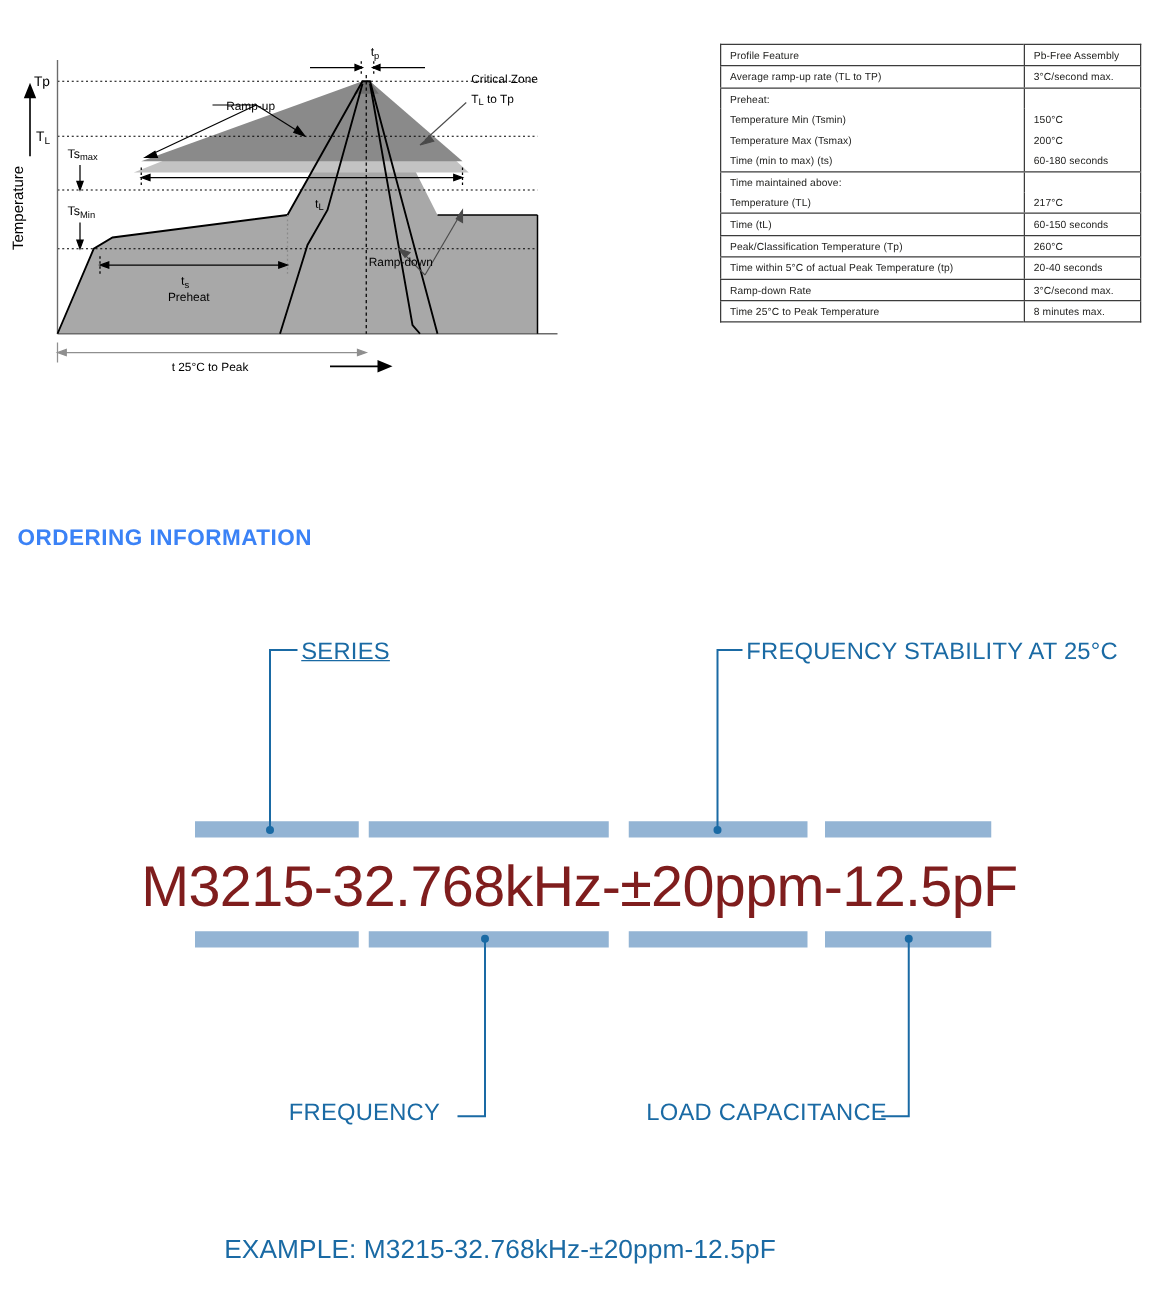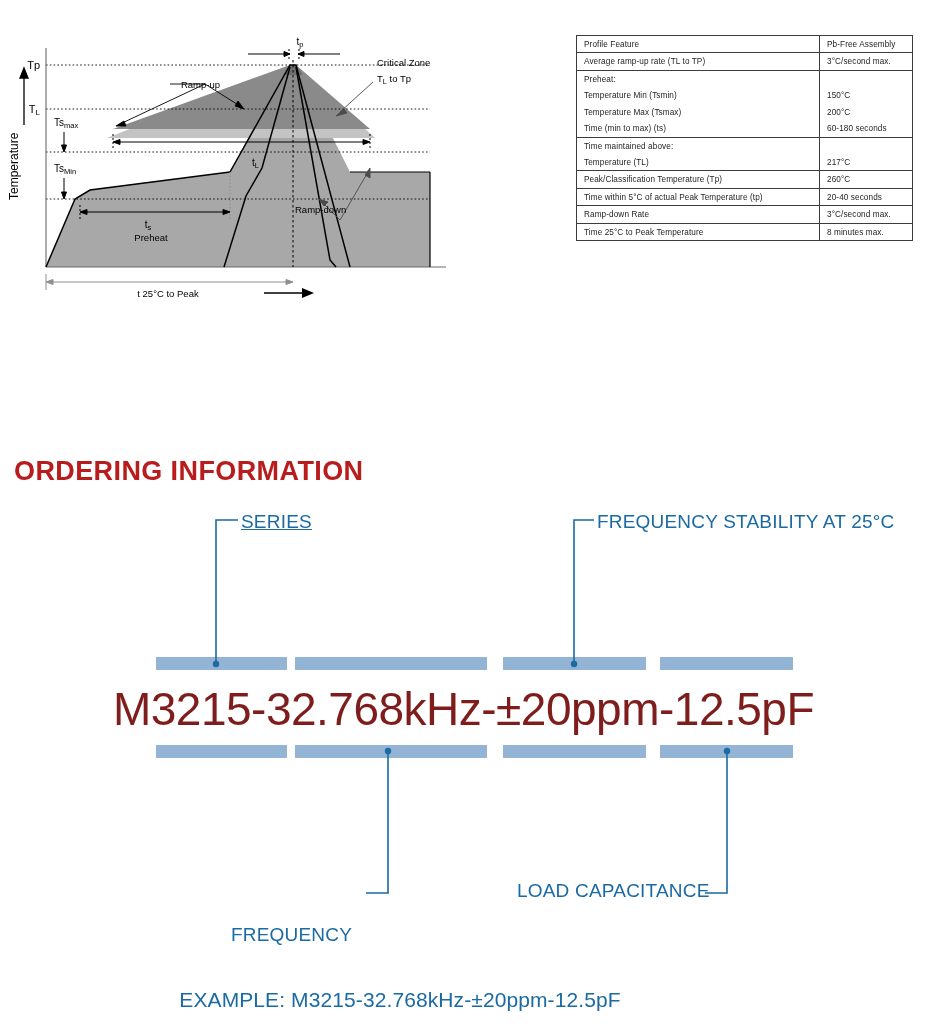--- a/index.html
+++ b/index.html
@@ -47,46 +47,45 @@
   #profile-table td.col-feature { width: 228px; margin-left: 26px; }
   #profile-table td.col-value   { border-left: 1px solid #3c3c3c; }
   #profile-table tr.rule-bottom td { border-bottom: 1px solid #3c3c3c; }
   #profile-table tr.no-rule td { border-bottom: 0; }
 
   
   #ordering-heading {
     position: absolute;
     left: 14px;
     top: 420px;
-    font-size: 27px;
+    font-size: 18px;
     font-weight: bold;
     letter-spacing: .4px;
-    color: #b91c1c;
-    margin-top: 36px;
+    color: #3b82f6;
   }
 
   #ordering-diagram {
     position: absolute;
     left: 0;
     top: 490px;
     width: 927px;
     height: 440px;
   }
   #ordering-diagram svg { display: block; }
 
   .callout-label {
     position: absolute;
     font-size: 19px;
     color: #1a6aa4;
     letter-spacing: .2px;
     white-space: nowrap;
   }
   #label-series            { left: 241px; top: 511px; text-decoration: underline; }
   #label-frequency-stability { left: 597px; top: 511px; }
-  #label-frequency         { left: 231px; top: 880px; margin-top: 44px; }
+  #label-frequency         { left: 231px; top: 880px; }
   #label-load-capacitance  { left: 517px; top: 880px; }
 
   #part-number {
     position: absolute;
     left: 0;
     top: 682px;
     width: 927px;
     text-align: center;
     font-size: 46px;
     color: #7f1d1d;
@@ -264,20 +263,24 @@
     </tr>
     <tr class="no-rule">
       <td class="col-feature">Time maintained above:</td>
       <td class="col-value"></td>
     </tr>
     <tr class="rule-bottom">
       <td class="col-feature">Temperature (TL)</td>
       <td class="col-value">217°C</td>
     </tr>
     <tr class="rule-bottom">
+      <td class="col-feature">Time (tL)</td>
+      <td class="col-value">60-150 seconds</td>
+    </tr>
+    <tr class="rule-bottom">
       <td class="col-feature">Peak/Classification Temperature (Tp)</td>
       <td class="col-value">260°C</td>
     </tr>
     <tr class="rule-bottom">
       <td class="col-feature">Time within 5°C of actual Peak Temperature (tp)</td>
       <td class="col-value">20-40 seconds</td>
     </tr>
     <tr class="rule-bottom">
       <td class="col-feature">Ramp-down Rate</td>
       <td class="col-value">3°C/second max.</td>

